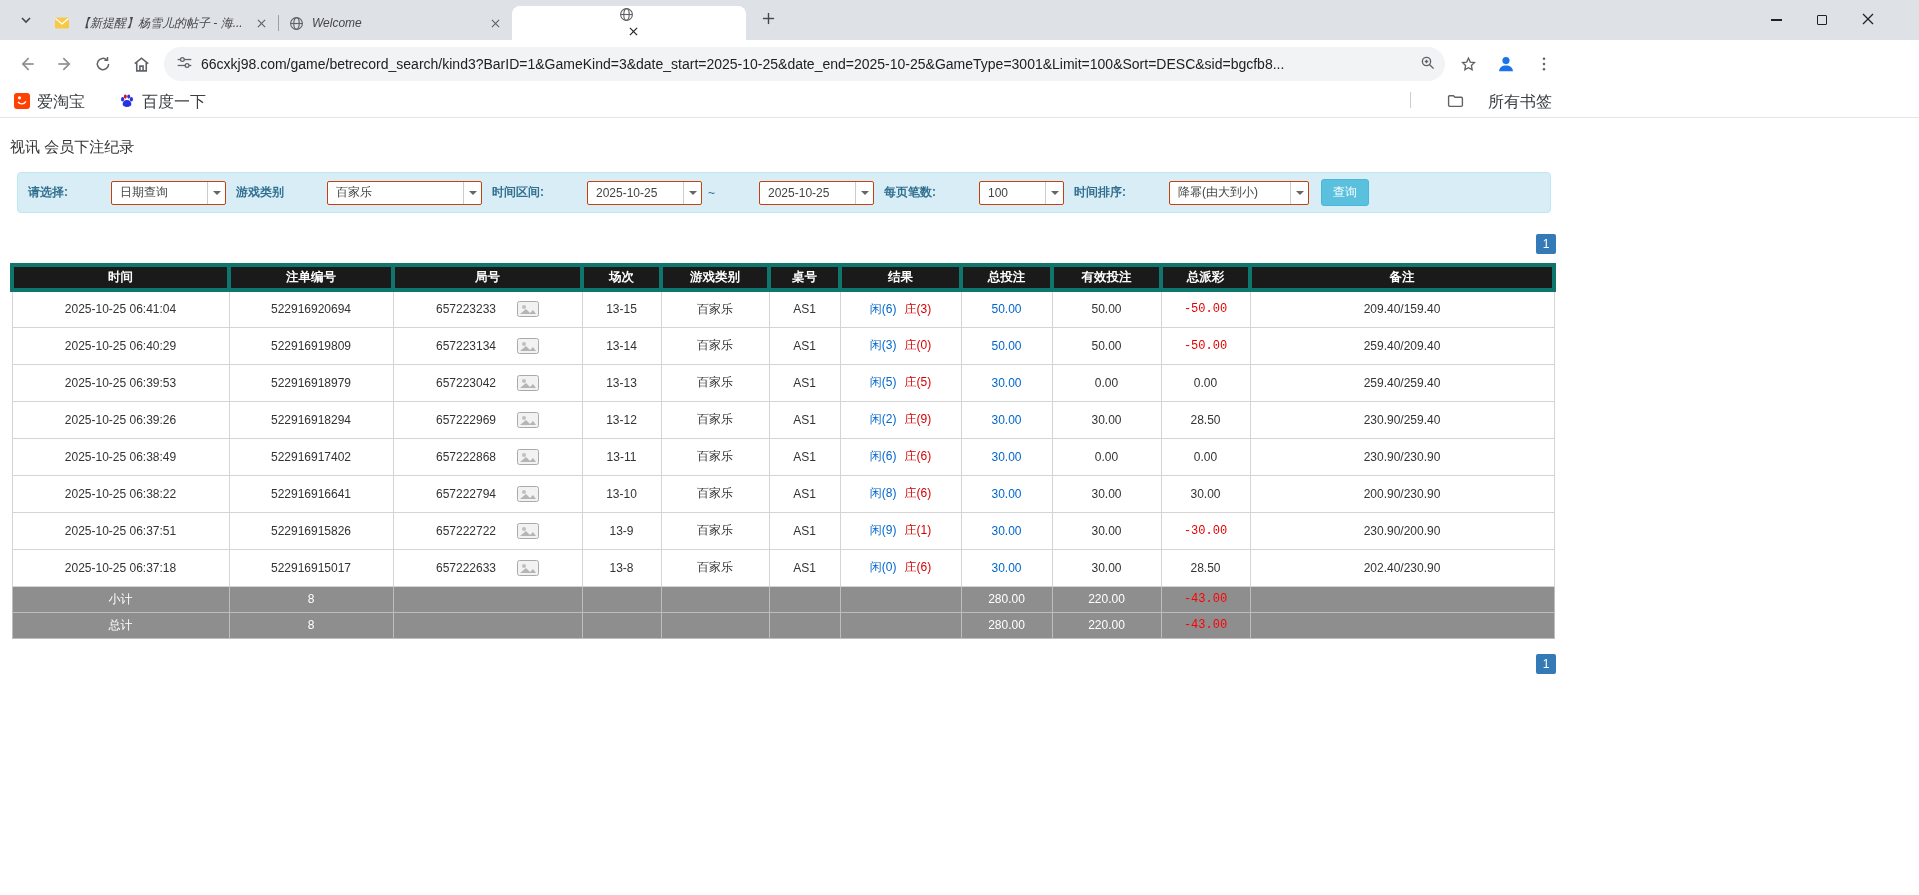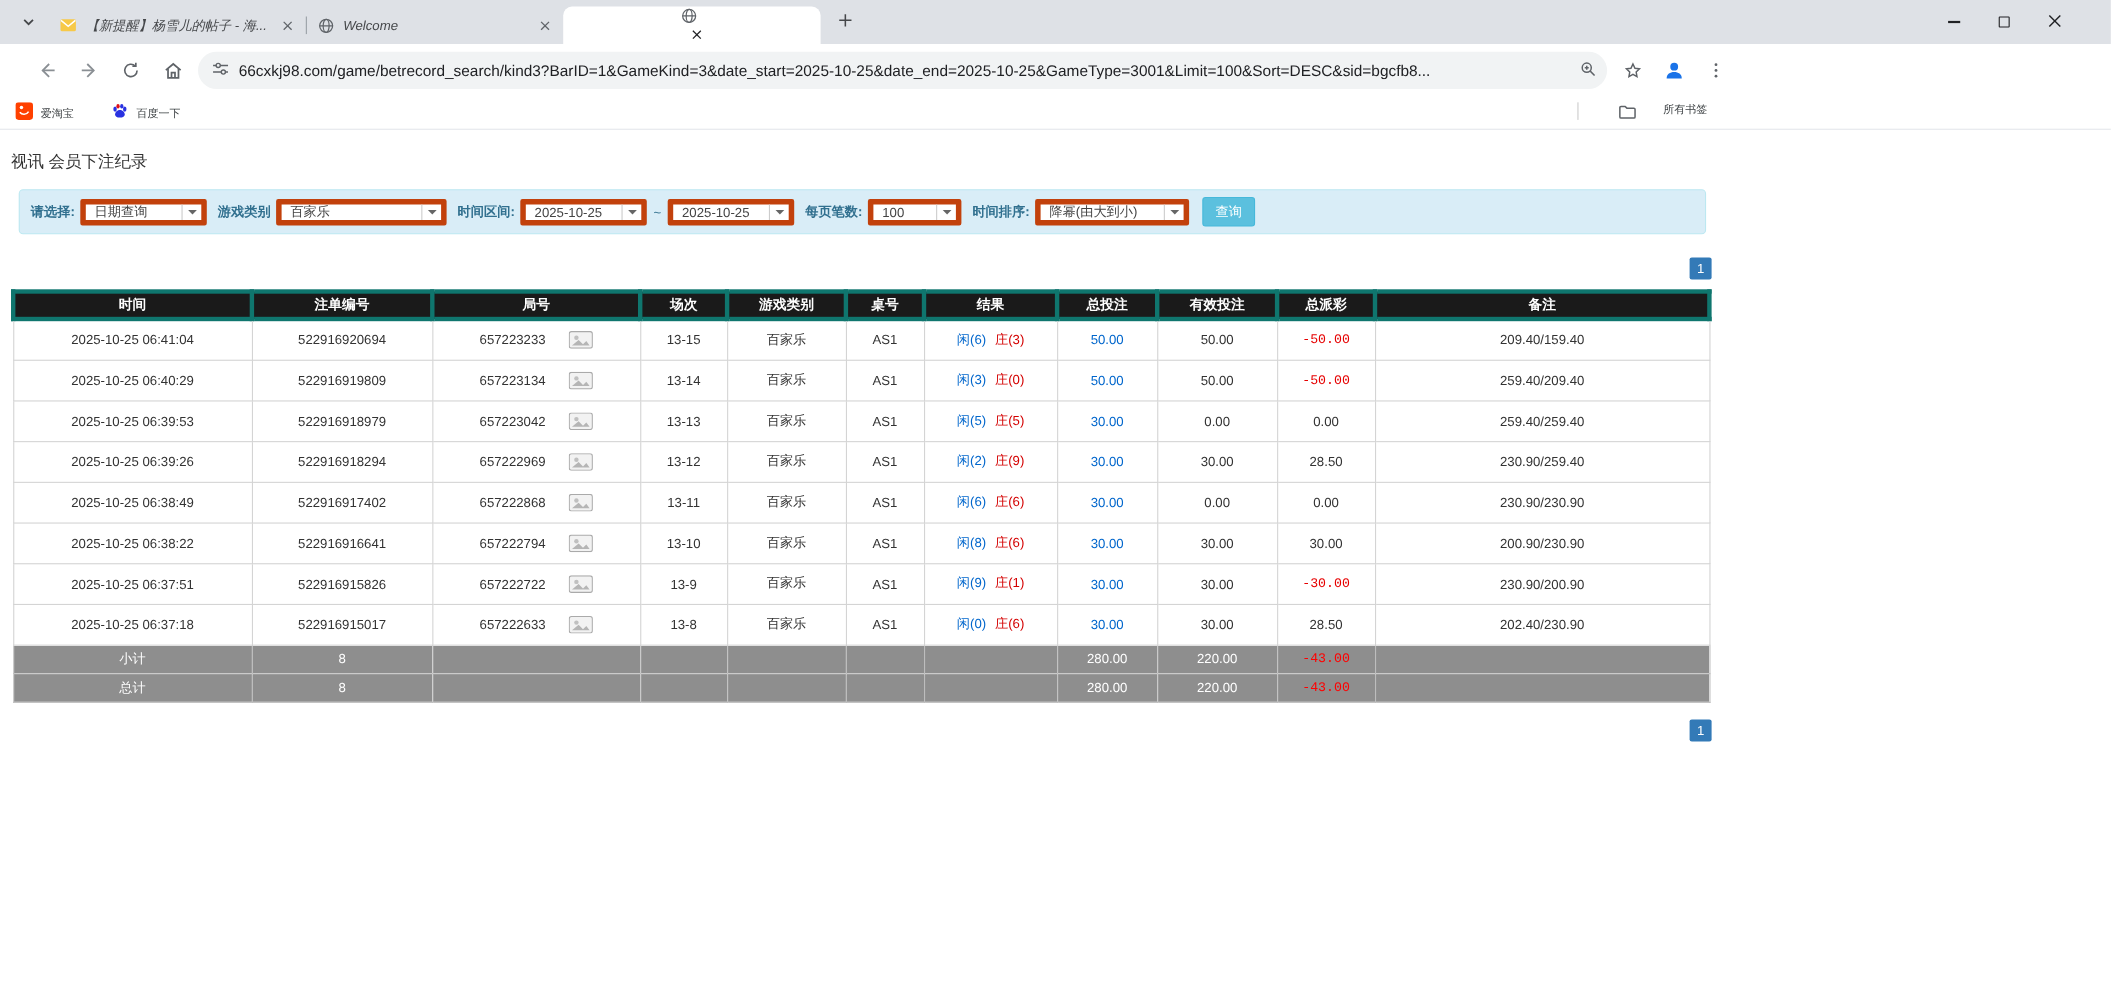--- a/index.html
+++ b/index.html
@@ -17,39 +17,39 @@
   .tab .sep { position:absolute; right:-1px; top:9px; width:1px; height:16px; background:#9aa0a6; }
   .favicon { width:16px; height:16px; margin-right:8px; flex:none; display:flex; align-items:center; justify-content:center; }
   .tab-title { flex:1; overflow:hidden; white-space:nowrap; text-overflow:clip;font-style:italic; }
   .tab-close { width:18px; height:18px; margin-left:6px; flex:none; display:flex; align-items:center; justify-content:center; border-radius:50%; cursor:pointer; }
   .newtab-btn { width:28px; height:28px; margin:0 0 6px 8px; display:flex; align-items:center; justify-content:center; border-radius:50%; cursor:pointer; }
   .win-controls { position:absolute; right:28px; top:0; height:40px; display:flex; align-items:center; }
   .win-btn { width:46px; height:40px; display:flex; align-items:center; justify-content:center; cursor:pointer; }
   .min-glyph { width:11px; height:1.5px; background:#202124; }
   .max-glyph { width:10px; height:10px; border:1.5px solid #202124; border-radius:1px; }
 
-  .toolbar { height:48px; background:#fff; display:flex; align-items:center; padding:0 24px; }
+  .toolbar { height:48px; background:#fff; display:flex; align-items:center; padding:0 8px; }
   .tool-icon { width:32px; height:32px; border-radius:50%; display:flex; align-items:center; justify-content:center; margin:0 3px; cursor:pointer; flex:none; }
   .omnibox { width:1281px; height:34px; background:#f1f3f4; border-radius:17px; display:flex; align-items:center; padding:0 8px 0 12px; margin:0 4px; }
   .omnibox .url-text { flex:1; font-size:14px; color:#202124; white-space:nowrap; overflow:hidden; margin:0 8px; cursor:text; }
   .toolbar-spacer { flex:1; }
 
-  .bookmarks { height:30px; background:#fff; display:flex; align-items:center; padding:0 12px 0 10px; border-bottom:1px solid #e4e7eb; font-size:10px; color:#3c4043; }
+  .bookmarks { height:30px; background:#fff; display:flex; align-items:center; padding:0 12px 0 10px; border-bottom:1px solid #e4e7eb; font-size:16px; color:#3c4043; }
   .bm-item { display:flex; align-items:center; gap:7px; margin-right:26px; padding:2px 4px; border-radius:4px; cursor:pointer; }
   .bm-right { margin-left:auto; margin-right:355px; display:flex; align-items:flex-start; gap:24px; cursor:pointer; }
   .bm-vsep { width:1px; height:16px; background:#ccc; margin-right:12px; }
 
   
   .content { width:1546px; margin:0 10px; }
   .page-title { font-size:15px; font-weight:400; color:#333; margin:20px 0 15px 0; }
 
   .filter-bar { margin:0 5px 15px 7px; background:#d9edf7; border:1px solid #bce8f1; border-radius:4px; padding:6px 8px; display:flex; align-items:center; }
   .flabel { font-weight:bold; color:#31708f; margin:0 5px 0 10px; white-space:nowrap; }
   .flabel:first-child { margin-left:2px; }
-  .select { background:#fff; border:5px solid #c2410c; border-radius:2px; height:24px; display:inline-flex; align-items:center; font-size:12px; color:#444; cursor:pointer; }
+  .select { background:#fff; border:1px solid #c2410c; border-radius:2px; height:24px; display:inline-flex; align-items:center; font-size:12px; color:#444; cursor:pointer;margin-left:38px; }
   .select .txt { padding:0 8px; flex:1; white-space:nowrap; overflow:hidden; }
   .select .arr { width:18px; height:100%; border-left:1px solid #ccc; display:flex; align-items:center; justify-content:center; flex:none; }
   .tri-down { width:0; height:0; border:4px solid transparent; border-top-color:#666; margin-top:4px; }
   .w115 { width:115px; } .w155 { width:155px; } .w85 { width:85px; } .w140 { width:140px; }
   .tilde { margin:0 6px; color:#31708f; }
   .btn-search { margin-left:12px; background:#5bc0de; color:#fff; border:1px solid #46b8da; border-radius:3px; font-size:12px; padding:4px 11px; cursor:pointer; font-family:inherit; }
 
   .info-bar { margin:0 5px 0 7px; background:#dff0d8; border:1px solid #d6e9c6; border-radius:4px; padding:8px 10px; display:flex; justify-content:space-between; align-items:center; font-size:12px; }
   .info-left { color:#333; }
   .info-right { color:#e60000; }

